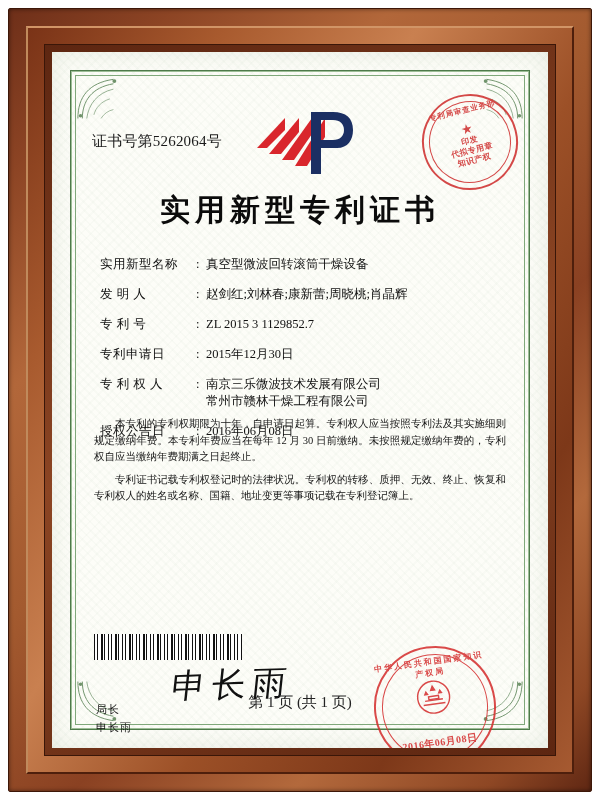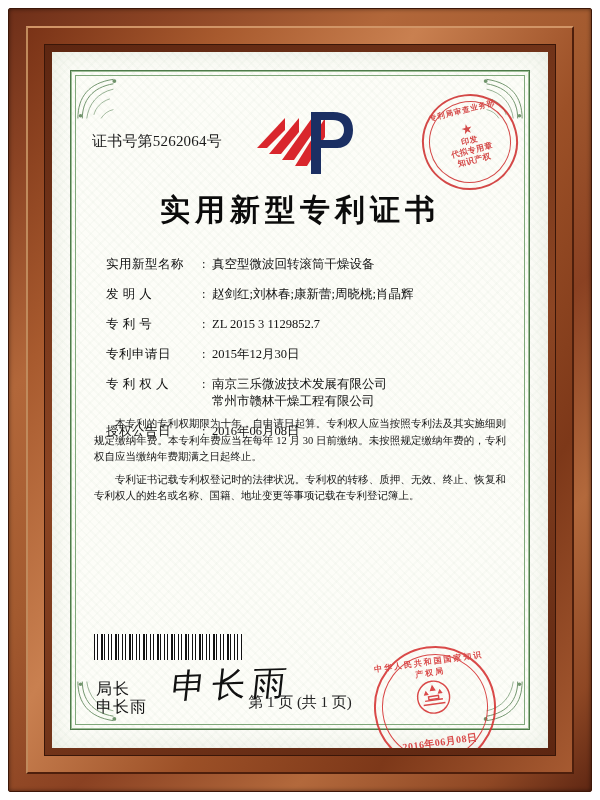--- a/index.html
+++ b/index.html
@@ -195,21 +195,21 @@
     top: 9px;
     text-align: center;
     font-size: 7.5px;
     font-weight: bold;
     letter-spacing: 1px;
   }
 
   
   .fields {
     position: absolute;
-    left: 20px;
+    left: 14px;
     top: 170px;
     width: 416px;
   }
   .field-row {
     display: flex;
     align-items: flex-start;
     margin-bottom: 13px;
     font-size: 12.5px;
     line-height: 17px;
   }
@@ -253,22 +253,22 @@
     background:
       repeating-linear-gradient(90deg,
         #111 0 1.5px, #fff 1.5px 3px, #111 3px 4px, #fff 4px 7px,
         #111 7px 9px, #fff 9px 10.5px, #111 10.5px 11.5px, #fff 11.5px 14px);
   }
 
   
   .sig-label {
     position: absolute;
     left: 10px;
-    top: 594px;
-    font-size: 16px;
+    top: 614px;
+    font-size: 11px;
     line-height: 18px;
     letter-spacing: 1px;
   }
   .sig-hand {
     position: absolute;
     left: 86px;
     top: 576px;
     font-size: 34px;
     color: #111;
     font-family: "DejaVu Serif", serif;

